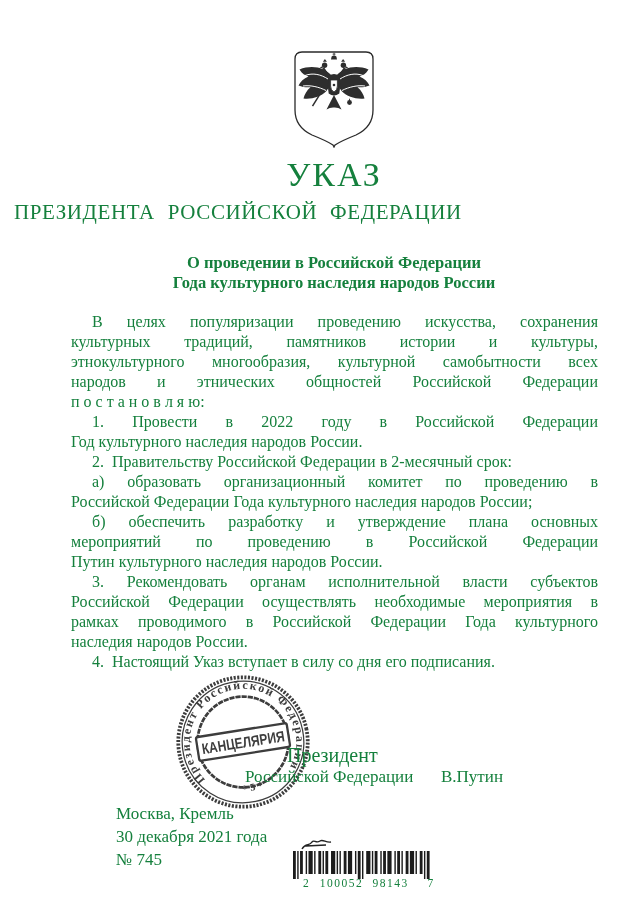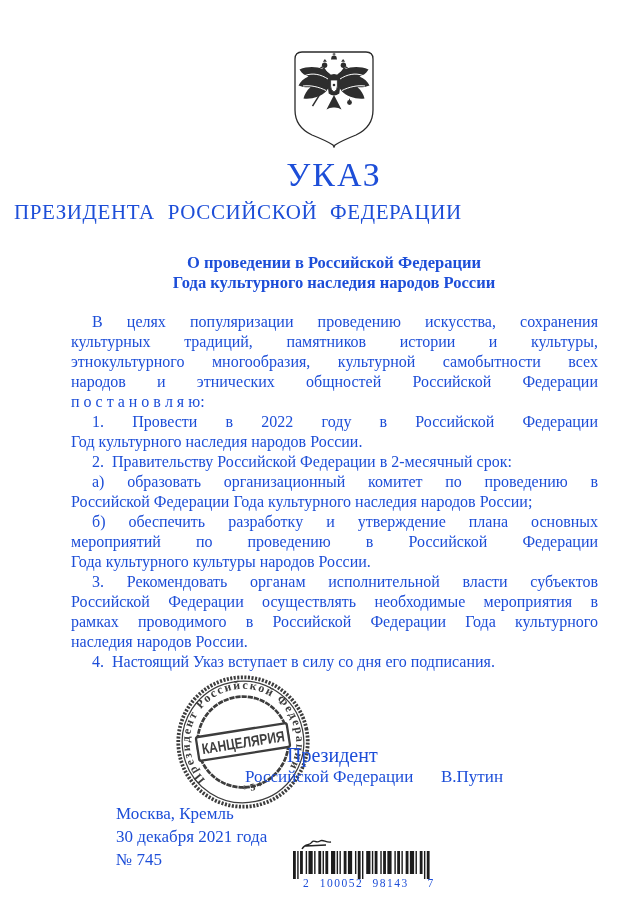--- a/index.html
+++ b/index.html
@@ -3,21 +3,21 @@
 <meta charset="utf-8">
 <style>
   * { margin:0; padding:0; box-sizing:border-box; }
   html,body { background:#fff; }
   .page {
     position:relative;
     width:612px; height:905px;
     margin:0 auto;
     background:#ffffff;
     font-family:"Liberation Serif", serif;
-    color:#1d4ed8;
+    color:#15803d;
     overflow:hidden;
   }
   
   .emblem { position:absolute; left:279px; top:51px; width:82px; height:97px; }
   .title-ukaz {
     position:absolute; left:0; top:156px; width:640px;
     text-align:center; font-size:34px; letter-spacing:2px; font-weight:400;
   }
   .title-president {
     position:absolute; left:0; top:200px; width:640px;
@@ -121,21 +121,21 @@
       <div class="ln">этнокультурного многообразия, культурной самобытности всех</div>
       <div class="ln">народов и этнических общностей Российской Федерации</div>
       <div class="ln last">п о с т а н о в л я ю:</div>
       <div class="ln first">1.&nbsp;Провести в 2022 году в Российской Федерации</div>
       <div class="ln last">Год культурного наследия народов России.</div>
       <div class="ln first last">2.&nbsp; Правительству Российской Федерации в 2-месячный срок:</div>
       <div class="ln first">а) образовать организационный комитет по проведению в</div>
       <div class="ln last">Российской Федерации Года культурного наследия народов России;</div>
       <div class="ln first">б) обеспечить разработку и утверждение плана основных</div>
       <div class="ln">мероприятий по проведению в Российской Федерации</div>
-      <div class="ln last">Года культурного культуры народов России.</div>
+      <div class="ln last">Путин культурного наследия народов России.</div>
       <div class="ln first">3.&nbsp;Рекомендовать органам исполнительной власти субъектов</div>
       <div class="ln">Российской Федерации осуществлять необходимые мероприятия в</div>
       <div class="ln">рамках проводимого в Российской Федерации Года культурного</div>
       <div class="ln last">наследия народов России.</div>
       <div class="ln first last">4.&nbsp; Настоящий Указ вступает в силу со дня его подписания.</div>
     </div>
 
   <svg class="stamp" viewBox="0 0 136 136" xmlns="http://www.w3.org/2000/svg">
     <defs>
       <path id="ringPath" d="M 28.9,100.8 A 51,51 0 1 1 107.1,100.8" fill="none"></path>

